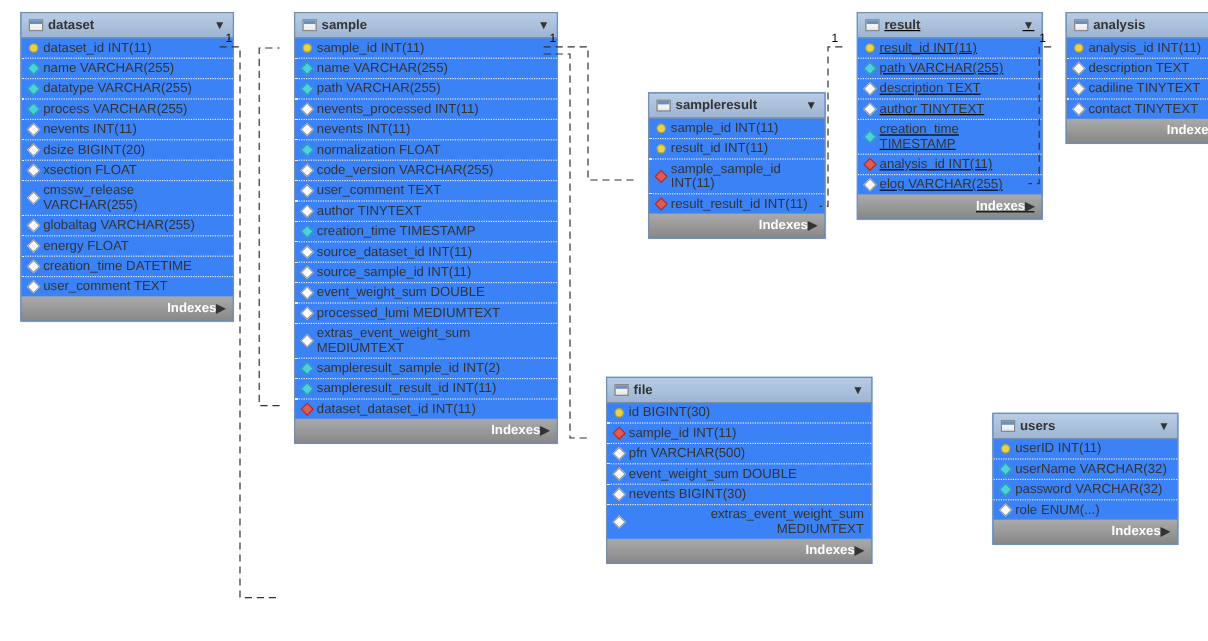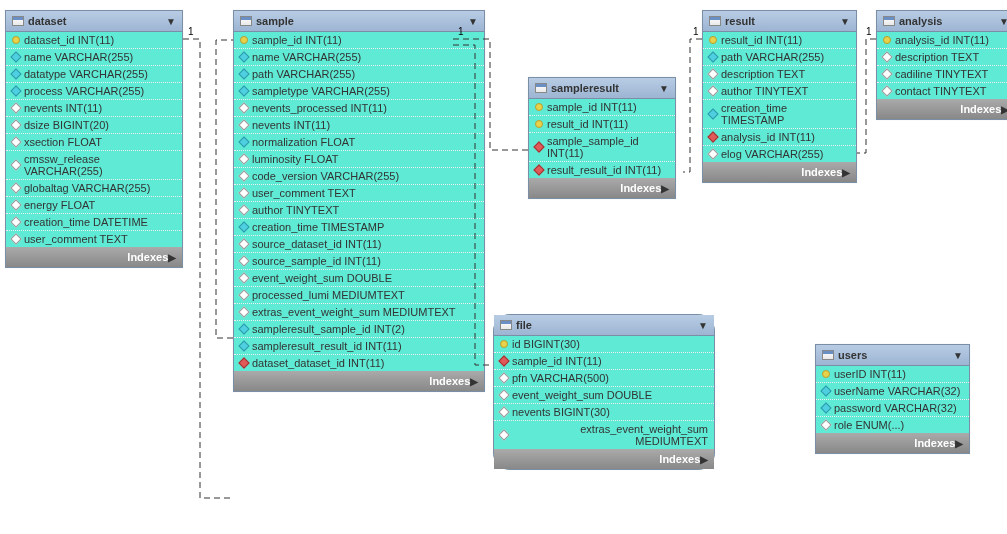--- a/index.html
+++ b/index.html
@@ -1,17 +1,17 @@
 <!DOCTYPE html>
 <html><head>
 <meta charset="utf-8">
 <style>
 * { margin: 0; padding: 0; box-sizing: border-box; }
 body { font-family: Arial, sans-serif; font-size: 11px; background: #fff; position: relative; width: 1007px; height: 534px; }
-.table { position: absolute; border: 1px solid #7a8fa6; background: #5eead4; box-shadow: 0 0 1px rgba(0,0,0,0.1); }
+.table { position: absolute; border: 1px solid #7a8fa6; background: #3b82f6; box-shadow: 0 0 1px rgba(0,0,0,0.1); margin-left: 12px; }
 .table-header { background: linear-gradient(#b8cce4 0%, #9db5d3 100%); padding: 4px 6px; font-weight: bold; color: #333; display: flex; align-items: center; justify-content: space-between; border-bottom: 1px solid #7a8fa6; }
 .table-header .title { display: flex; align-items: center; gap: 4px; }
 .table-header .arrow { color: #333; font-size: 10px; }
 .row { padding: 2px 6px; display: flex; align-items: center; gap: 4px; color: #333; border-bottom: 1px dotted #eee; }
 .row:last-of-type { border-bottom: none; text-align: right; }
 .indexes { background: linear-gradient(#aaa 0%, #888 100%); color: #fff; padding: 4px 6px; display: flex; justify-content: flex-end; align-items: center; font-weight: bold; }
 .indexes .arrow { color: #333; font-size: 10px; }
 .ico { width: 8px; height: 8px; display: inline-block; transform: rotate(45deg); flex-shrink: 0; }
 .ico-key { background: #e8d24a; border: 1px solid #b5a030; transform: rotate(0deg); border-radius: 50%; }
 .ico-cyan { background: #4fd0e0; border: 1px solid #2a9aaa; }
@@ -81,21 +81,21 @@
         <span class="ico ico-open"></span>
         <span>user_comment TEXT</span>
       </div>
   </div>
   <div class="indexes">
       <span>Indexes</span>
       <span class="arrow">▶</span>
     </div>
 </div>
 
-<div class="table" style="left:233px; top:10px; width:252px;">
+<div class="table" style="left:233px; top:10px; width:220px;">
   <div class="table-header">
     <span class="title">
         <span class="table-icon"></span>
         <span>sample</span>
       </span>
     <span class="arrow">▼</span>
   </div>
   <div>
     <div class="row">
         <span class="ico ico-key"></span>
@@ -103,41 +103,33 @@
       </div>
     <div class="row">
         <span class="ico ico-cyan"></span>
         <span>name VARCHAR(255)</span>
       </div>
     <div class="row">
         <span class="ico ico-cyan"></span>
         <span>path VARCHAR(255)</span>
       </div>
     <div class="row">
-        <span class="ico ico-cyan"></span>
-        <span>sampletype VARCHAR(255)</span>
-      </div>
-    <div class="row">
         <span class="ico ico-open"></span>
         <span>nevents_processed INT(11)</span>
       </div>
     <div class="row">
         <span class="ico ico-open"></span>
         <span>nevents INT(11)</span>
       </div>
     <div class="row">
         <span class="ico ico-cyan"></span>
         <span>normalization FLOAT</span>
       </div>
     <div class="row">
         <span class="ico ico-open"></span>
-        <span>luminosity FLOAT</span>
-      </div>
-    <div class="row">
-        <span class="ico ico-open"></span>
         <span>code_version VARCHAR(255)</span>
       </div>
     <div class="row">
         <span class="ico ico-open"></span>
         <span>user_comment TEXT</span>
       </div>
     <div class="row">
         <span class="ico ico-open"></span>
         <span>author TINYTEXT</span>
       </div>
@@ -209,21 +201,21 @@
         <span class="ico ico-red"></span>
         <span>result_result_id INT(11)</span>
       </div>
   </div>
   <div class="indexes">
       <span>Indexes</span>
       <span class="arrow">▶</span>
     </div>
 </div>
 
-<div class="table" style="left:702px; top:10px; width:155px;">
+<div class="table" style="left:702px; top:10px; width:155px;text-decoration:underline;">
   <div class="table-header">
     <span class="title">
         <span class="table-icon"></span>
         <span>result</span>
       </span>
     <span class="arrow">▼</span>
   </div>
   <div>
     <div class="row">
         <span class="ico ico-key"></span>
@@ -285,21 +277,21 @@
         <span class="ico ico-open"></span>
         <span>contact TINYTEXT</span>
       </div>
   </div>
   <div class="indexes">
       <span>Indexes</span>
       <span class="arrow">▶</span>
     </div>
 </div>
 
-<div class="table" style="left:493px; top:314px; width:222px;border-radius:17px;">
+<div class="table" style="left:493px; top:314px; width:222px;">
   <div class="table-header">
     <span class="title">
         <span class="table-icon"></span>
         <span>file</span>
       </span>
     <span class="arrow">▼</span>
   </div>
   <div>
     <div class="row">
         <span class="ico ico-key"></span>

